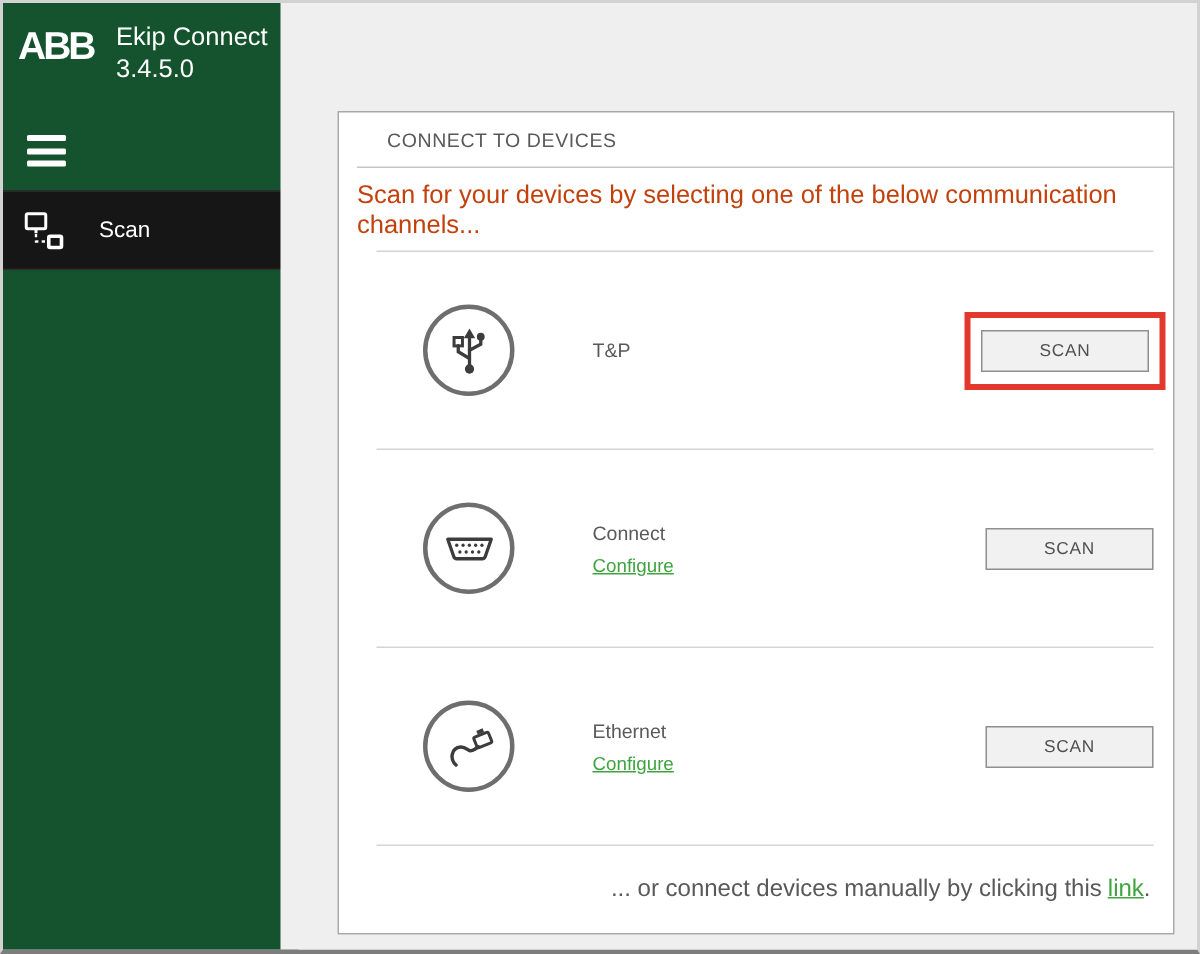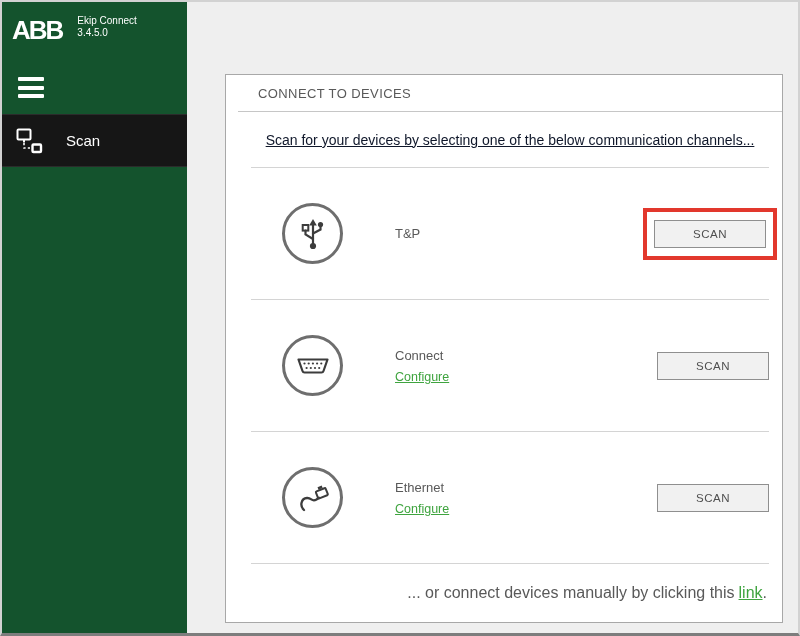--- a/index.html
+++ b/index.html
@@ -15,21 +15,21 @@
   
   .sidebar {
     position: absolute; left: 0; top: 0; width: 197px; height: 100%;
     background: #14532d; color: #ffffff;
   }
   .brand { display: flex; align-items: flex-start; padding: 13px 10px 0 10px; }
   .logo {
     font-size: 26px; font-weight: 900; letter-spacing: -2px; line-height: 1;
     color: #ffffff; margin-right: 15px; margin-top: 2px;
   }
-  .app-info { font-size: 10px; line-height: 1.22; color: #ffffff; }
+  .app-info { font-size: 17px; line-height: 1.22; color: #ffffff; }
 
   .hamburger { margin: 34px 0 0 16px; width: 26px; cursor: pointer; }
   .hamburger .bar { width: 26px; height: 4px; background: #ffffff; border-radius: 1px; margin-bottom: 4.5px; }
   .hamburger .bar:last-child { margin-bottom: 0; }
 
   .nav-item {
     margin-top: 16px; height: 53px; background: #161616;
     border-top: 1px solid #2b2b2b; border-bottom: 1px solid #2b2b2b;
     display: flex; align-items: center; padding-left: 13px; cursor: pointer;
   }
@@ -45,21 +45,21 @@
   }
 
   .panel-header {
     height: 37px; border-bottom: 1px solid #c6c6c6;
     display: flex; align-items: center; padding-left: 20px;
     color: #595959; font-size: 13px; letter-spacing: 0.4px;
   }
 
   .panel-desc {
     height: 55px; display: flex; align-items: center; justify-content: center;
-    color: #0f172a; font-size: 14px; text-decoration: underline;
+    color: #c2410c; font-size: 17px;
   }
 
   .divider { border-top: 1px solid #d4d4d4; margin: 0 13px; height: 0; }
 
   .channel-row { height: 131px; display: flex; align-items: center; padding: 0 13px; }
 
   .icon-circle {
     width: 61px; height: 61px; border: 3px solid #6e6e6e; border-radius: 50%;
     margin-left: 31px; flex: 0 0 auto;
     display: flex; align-items: center; justify-content: center; background: #ffffff;

